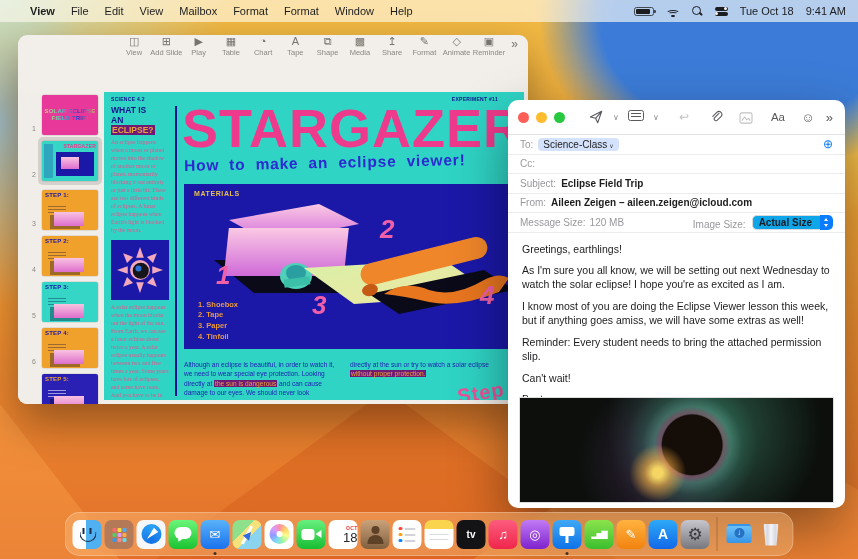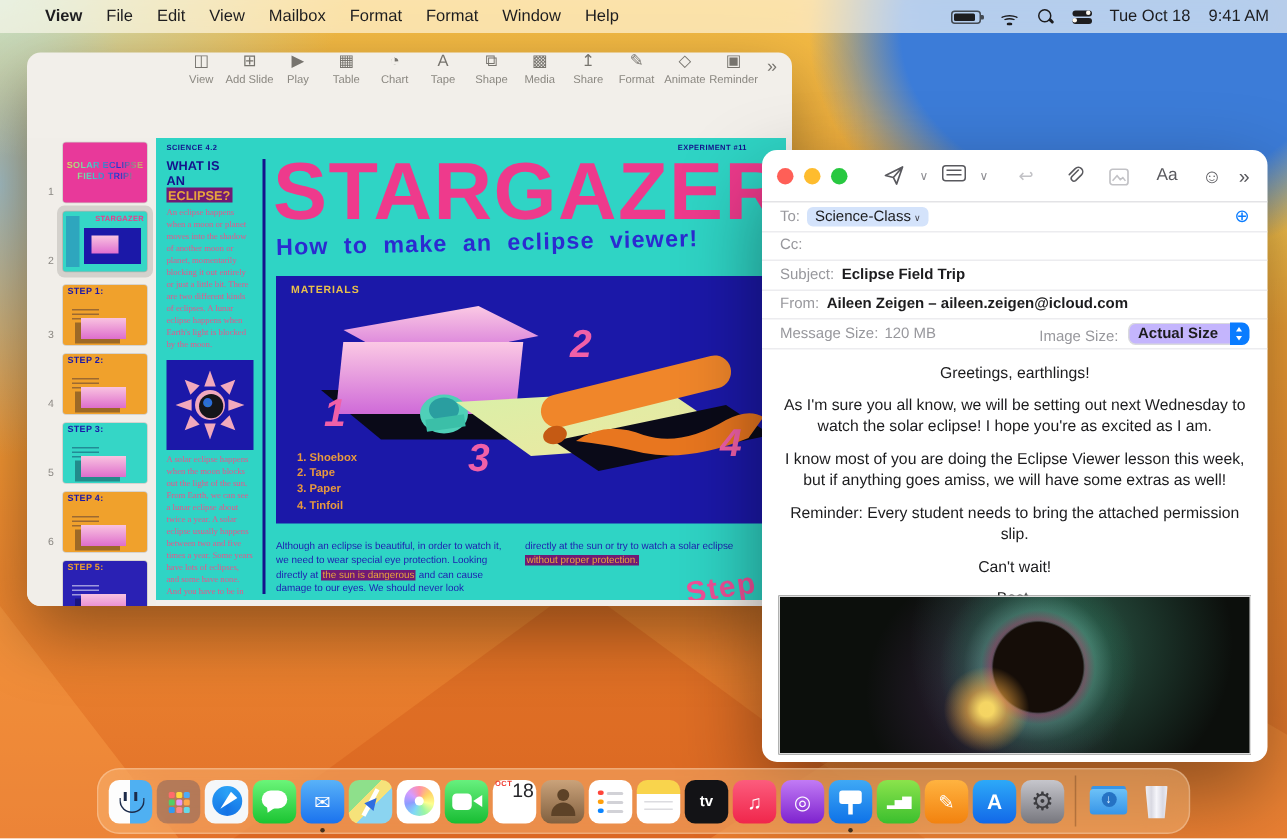--- a/index.html
+++ b/index.html
@@ -120,25 +120,25 @@
   .fieldbox { display:inline-block; width:16px; height:11px; border:1.3px solid #59595e; border-radius:2.5px; position:relative; }
   .fieldbox::before { content:""; position:absolute; left:2px; top:2px; right:2px; height:1.2px; background:#59595e; box-shadow:0 3px 0 #59595e; }
   #ml-more { margin-left:auto; padding-right:12px; color:#59595e; font-size:13px; }
   .ml-row { position:relative; display:flex; align-items:center; height:19.5px; padding:0 12px; border-bottom:1px solid #ececef; font-size:10px; color:#98989d; }
   .ml-row .val { color:#1c1c1e; font-weight:700; margin-left:5px; }
   .token { background:#d4e3fb; color:#1c1c1e; border-radius:4px; padding:1px 5px; margin-left:5px; font-size:10px; font-weight:400; }
   .token .chev { font-size:6px; color:#3c3c43; margin-left:2px; }
   .plus-circ { margin-left:auto; color:#0a7cff; font-size:12px; }
   #row-size { color:#98989d; }
   #img-size-ctl { margin-left:auto; display:flex; align-items:flex-end; }
-  #img-size-ctl .iv { border:1px solid #d9d9de; border-right:none; border-radius:5px 0 0 5px; padding:1px 8px 1px 6px; font-size:10px; color:#1c1c1e; font-weight:700; background:#c4b5fd; }
+  #img-size-ctl .iv { border:1px solid #d9d9de; border-right:none; border-radius:5px 0 0 5px; padding:1px 8px 1px 6px; font-size:10px; color:#1c1c1e; font-weight:700; background:#0ea5e9; }
   #img-size-ctl .stepper { width:13px; height:15px; background:#0a7cff; border-radius:0 5px 5px 0; position:relative; }
   #img-size-ctl .stepper::before { content:""; position:absolute; left:4px; top:3px; border-left:2.5px solid transparent; border-right:2.5px solid transparent; border-bottom:3.5px solid #fff; }
   #img-size-ctl .stepper::after { content:""; position:absolute; left:4px; bottom:3px; border-left:2.5px solid transparent; border-right:2.5px solid transparent; border-top:3.5px solid #fff; }
-  #ml-body { padding:10px 14px 0 14px; font-size:10.5px; line-height:1.32; color:#1c1c1e;text-align:center; }
+  #ml-body { padding:10px 14px 0 14px; font-size:10.5px; line-height:1.32; color:#1c1c1e; }
   #ml-body p { margin-bottom:8px; }
   #ml-body .sig { margin-bottom:0; }
   #eclipse-img { position:absolute; left:11px; top:297px; width:315px; height:106px; border:1px solid #ddd;
     background:
       radial-gradient(circle at 44% 72%, rgba(255,220,100,.95) 0 2.5%, rgba(255,175,65,.6) 7%, rgba(255,140,50,0) 15%),
       radial-gradient(circle 31px at 55% 45%, #150d08 96%, rgba(0,0,0,0) 100%),
       radial-gradient(circle at 55% 45%, rgba(0,0,0,0) 28px, rgba(255,120,170,.30) 32px, rgba(120,225,195,.28) 38px, rgba(45,130,100,.20) 50px, rgba(0,0,0,0) 66px),
       radial-gradient(circle at 62% 30%, rgba(95,210,170,.38), rgba(0,0,0,0) 52%),
       radial-gradient(circle at 46% 62%, rgba(150,85,185,.28), rgba(0,0,0,0) 48%),
       #0c0f0c; }
@@ -167,21 +167,21 @@
   .dk-maps::before { content:""; position:absolute; left:13px; top:5px; width:3px; height:20px; background:#fff; transform:rotate(28deg); }
   .dk-maps::after { content:""; position:absolute; left:12px; top:11px; border-left:4px solid transparent; border-right:4px solid transparent; border-bottom:8px solid #2f6de0; transform:rotate(40deg); }
   .dk-photos { background:#fff; }
   .dk-photos::before { content:""; position:absolute; left:4.5px; top:4.5px; width:20px; height:20px; border-radius:50%;
     background:conic-gradient(#ff8fab,#ffd166,#fdff8f,#9bf6a3,#7fd8f7,#8e9bff,#d59bff,#ff8fab); }
   .dk-photos::after { content:""; position:absolute; left:11.5px; top:11.5px; width:6px; height:6px; border-radius:50%; background:#fff; }
   .dk-facetime { background:linear-gradient(180deg,#67f07e,#18bd33); }
   .dk-facetime::before { content:""; position:absolute; left:5px; top:9px; width:13px; height:11px; background:#fff; border-radius:3px; }
   .dk-facetime::after { content:""; position:absolute; right:4px; top:10px; border-top:4.5px solid transparent; border-bottom:4.5px solid transparent; border-right:6px solid #fff; }
   .dk-calendar { background:#fff; }
-  .dk-calendar .cal { position:absolute; inset:0; display:flex; flex-direction:row; align-items:flex-start; justify-content:center; }
+  .dk-calendar .cal { position:absolute; inset:0; display:flex; flex-direction:column; align-items:flex-end; justify-content:center; }
   .dk-calendar .cal-m { font-size:5px; font-weight:700; color:#f03b30; letter-spacing:.3px; }
   .dk-calendar .cal-d { font-size:13px; color:#26262a; line-height:1; }
   .dk-contacts { background:linear-gradient(180deg,#caa27a,#81603f); }
   .dk-contacts::before { content:""; position:absolute; left:10.5px; top:6px; width:8px; height:8px; border-radius:50%; background:#5d4227; }
   .dk-contacts::after { content:""; position:absolute; left:6.5px; top:15px; width:16px; height:9px; border-radius:8px 8px 0 0; background:#5d4227; }
   .dk-reminders { background:#fff; }
   .dk-reminders::before { content:""; position:absolute; left:6px; top:7px; width:3.5px; height:3.5px; border-radius:50%; background:#ff453a; box-shadow:0 6px 0 #ff9f0a, 0 12px 0 #0a84ff; }
   .dk-reminders::after { content:""; position:absolute; left:12px; top:8px; width:11px; height:2px; border-radius:1px; background:#d2d2d7; box-shadow:0 6px 0 #d2d2d7, 0 12px 0 #d2d2d7; }
   .dk-notes { background:linear-gradient(180deg,#f9d44c 0 32%, #fff 32%); }
   .dk-notes::after { content:""; position:absolute; left:5px; top:14px; width:19px; height:1.5px; background:#dcdce0; box-shadow:0 5px 0 #dcdce0; }

